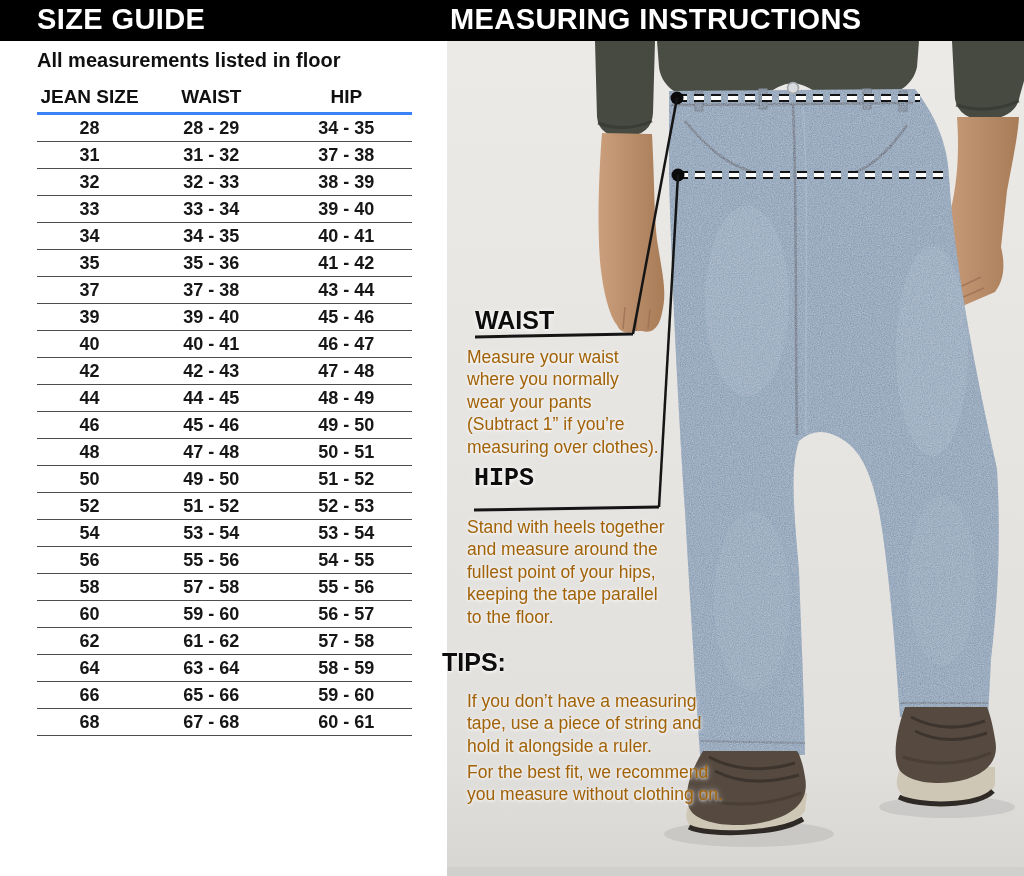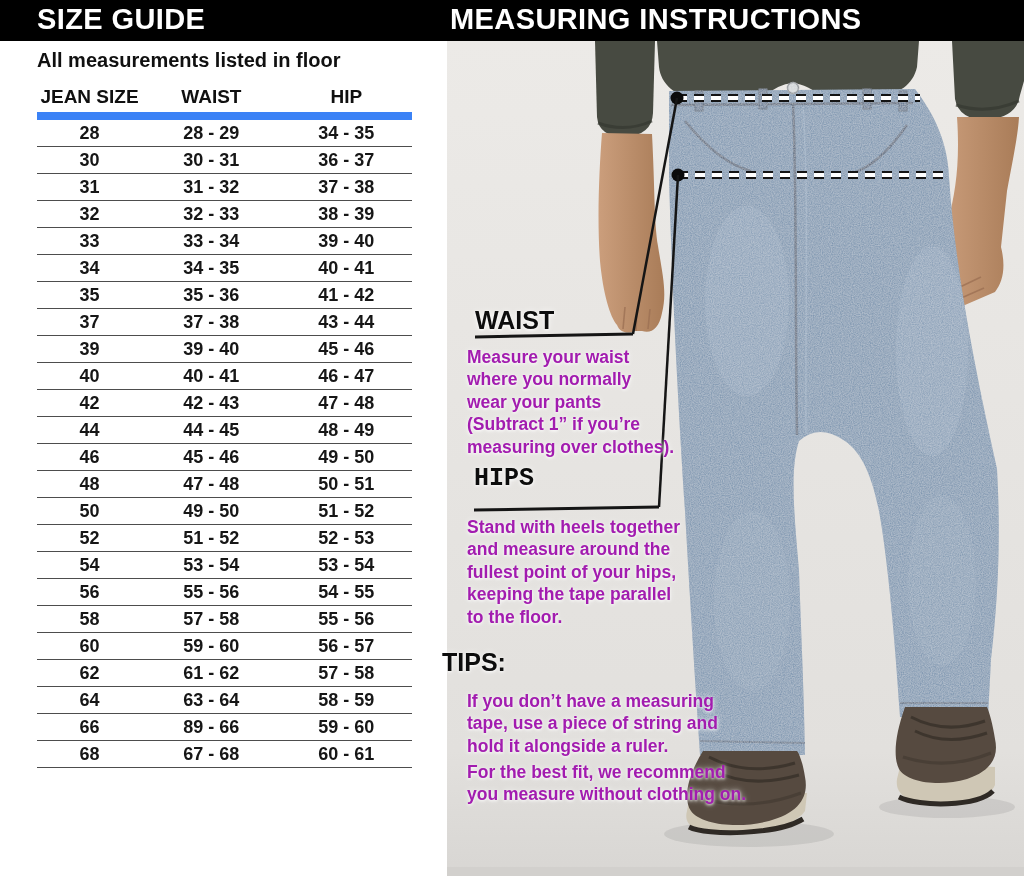--- a/index.html
+++ b/index.html
@@ -13,34 +13,34 @@
   .banner-title.left  { left:37px; }
   .banner-title.right { left:450px; }
 
   
   .note { position:absolute; left:37px; top:49px; font-size:20px; font-weight:700; color:#101010; }
 
   table.size-table { position:absolute; left:37px; top:82px; width:375px;
                      border-collapse:collapse; table-layout:fixed; }
   table.size-table th { font-size:19px; font-weight:700; color:#101010; height:30px;
                         text-align:center; vertical-align:middle; padding:0;
-                        border-bottom:8px solid #3b82f6; }
+                        border-bottom:3px solid #3b82f6; }
   table.size-table td { font-size:18px; font-weight:600; color:#161616; height:26px;
                         line-height:26px; text-align:center; padding:0;
                         border-bottom:1px solid #4d4d4d; }
 
   
   .photo { position:absolute; left:447px; top:41px; width:577px; height:835px; }
   .photo svg { display:block; width:100%; height:100%; }
 
   
   .instr-h { position:absolute; margin:0; font-size:25px; font-weight:800; color:#0d0d0d;
              text-shadow:0 1px 3px rgba(255,255,255,.9), 0 0 6px rgba(255,255,255,.7); white-space:nowrap; }
-  .instr-p { position:absolute; margin:0; font-size:17.5px; line-height:1.28; font-weight:700;
-             color:#a21caf; white-space:pre-line;
+  .instr-p { position:absolute; margin:0; font-size:17.5px; line-height:1.28; font-weight:400;
+             color:#a16207; white-space:pre-line;
              text-shadow:0 1px 3px rgba(255,255,255,.9), 0 0 6px rgba(255,255,255,.7); }
   #waist-h { left:475px; top:306px; }
   #waist-p { left:467px; top:346px; }
   #hips-h  { left:474px; top:464px;font-family:Liberation Mono, monospace; }
   #hips-p  { left:467px; top:516px; }
   #tips-h  { left:442px; top:648px; }
   #tips-p1 { left:467px; top:690px; }
   #tips-p2 { left:467px; top:761px; }
 </style>
 </head>
@@ -68,25 +68,20 @@
         <th>HIP</th>
       </tr>
     </thead>
     <tbody id="size-rows">
         <tr>
           <td>28</td>
           <td>28 - 29</td>
           <td>34 - 35</td>
         </tr>
         <tr>
-          <td>30</td>
-          <td>30 - 31</td>
-          <td>36 - 37</td>
-        </tr>
-        <tr>
           <td>31</td>
           <td>31 - 32</td>
           <td>37 - 38</td>
         </tr>
         <tr>
           <td>32</td>
           <td>32 - 33</td>
           <td>38 - 39</td>
         </tr>
         <tr>
@@ -174,21 +169,21 @@
           <td>61 - 62</td>
           <td>57 - 58</td>
         </tr>
         <tr>
           <td>64</td>
           <td>63 - 64</td>
           <td>58 - 59</td>
         </tr>
         <tr>
           <td>66</td>
-          <td>89 - 66</td>
+          <td>65 - 66</td>
           <td>59 - 60</td>
         </tr>
         <tr>
           <td>68</td>
           <td>67 - 68</td>
           <td>60 - 61</td>
         </tr>
       </tbody>
   </table>
 

